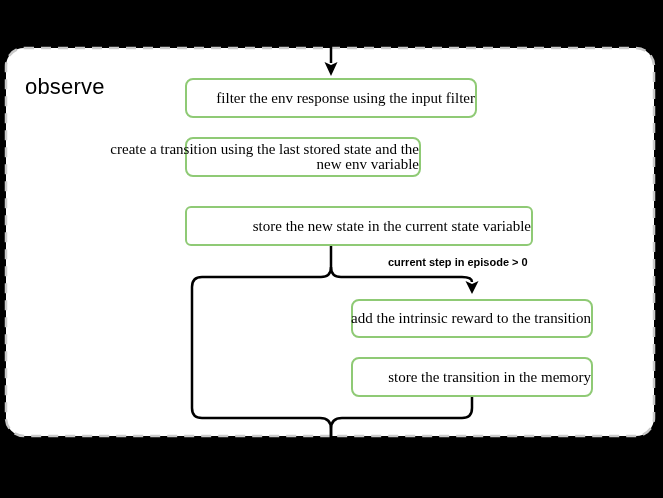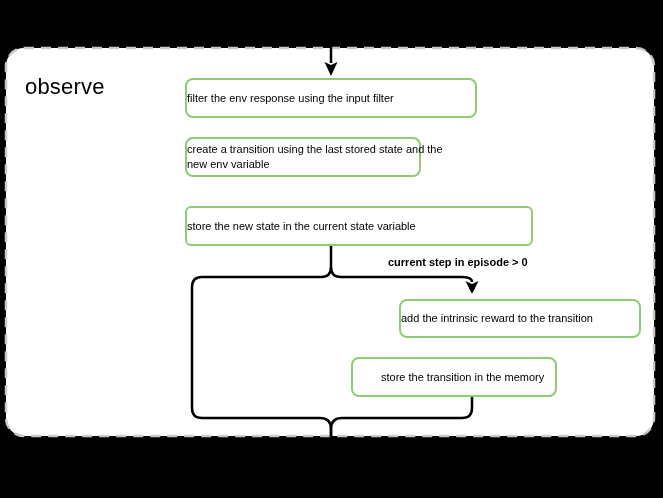--- a/index.html
+++ b/index.html
@@ -48,36 +48,37 @@
   }
   .node {
     position: absolute;
     z-index: 2;
     box-sizing: border-box;
     background: var(--node_bg, #ffffff);
     border: 2.5px solid var(--node_border, #8fca75);
     border-radius: 8px;
     display: flex;
     flex-direction: column;
-    align-items: flex-start;
+    align-items: flex-end;
     justify-content: center;
     text-align: center;
-    font-size: 11px;
+    font-size: 15px;
     line-height: 15px;
     color: var(--text, #000000);
+    font-family: Liberation Serif, serif;
   }
   .node span {
     display: block;
     white-space: nowrap;
   }
   .node-filter          { left: 185px; top: 78px;  width: 292px; height: 40px; }
   .node-create          { left: 185px; top: 137px; width: 236px; height: 40px; }
   .node-store-state     { left: 185px; top: 206px; width: 348px; height: 40px; border-radius: 6px; }
-  .node-add-intrinsic   { left: 351px; top: 299px; width: 242px; height: 39px; margin-left: 48px; }
-  .node-store-memory    { left: 351px; top: 357px; width: 206px; height: 40px; padding-left: 28px; }
+  .node-add-intrinsic   { left: 351px; top: 299px; width: 242px; height: 39px; }
+  .node-store-memory    { left: 351px; top: 357px; width: 242px; height: 40px; padding-left: 28px; }
   .condition-label {
     position: absolute;
     left: 348px;
     top: 256px;
     z-index: 2;
     font-size: 11px;
     font-weight: bold;
     color: var(--text, #000000);
     white-space: nowrap;
     margin-left: 40px;

